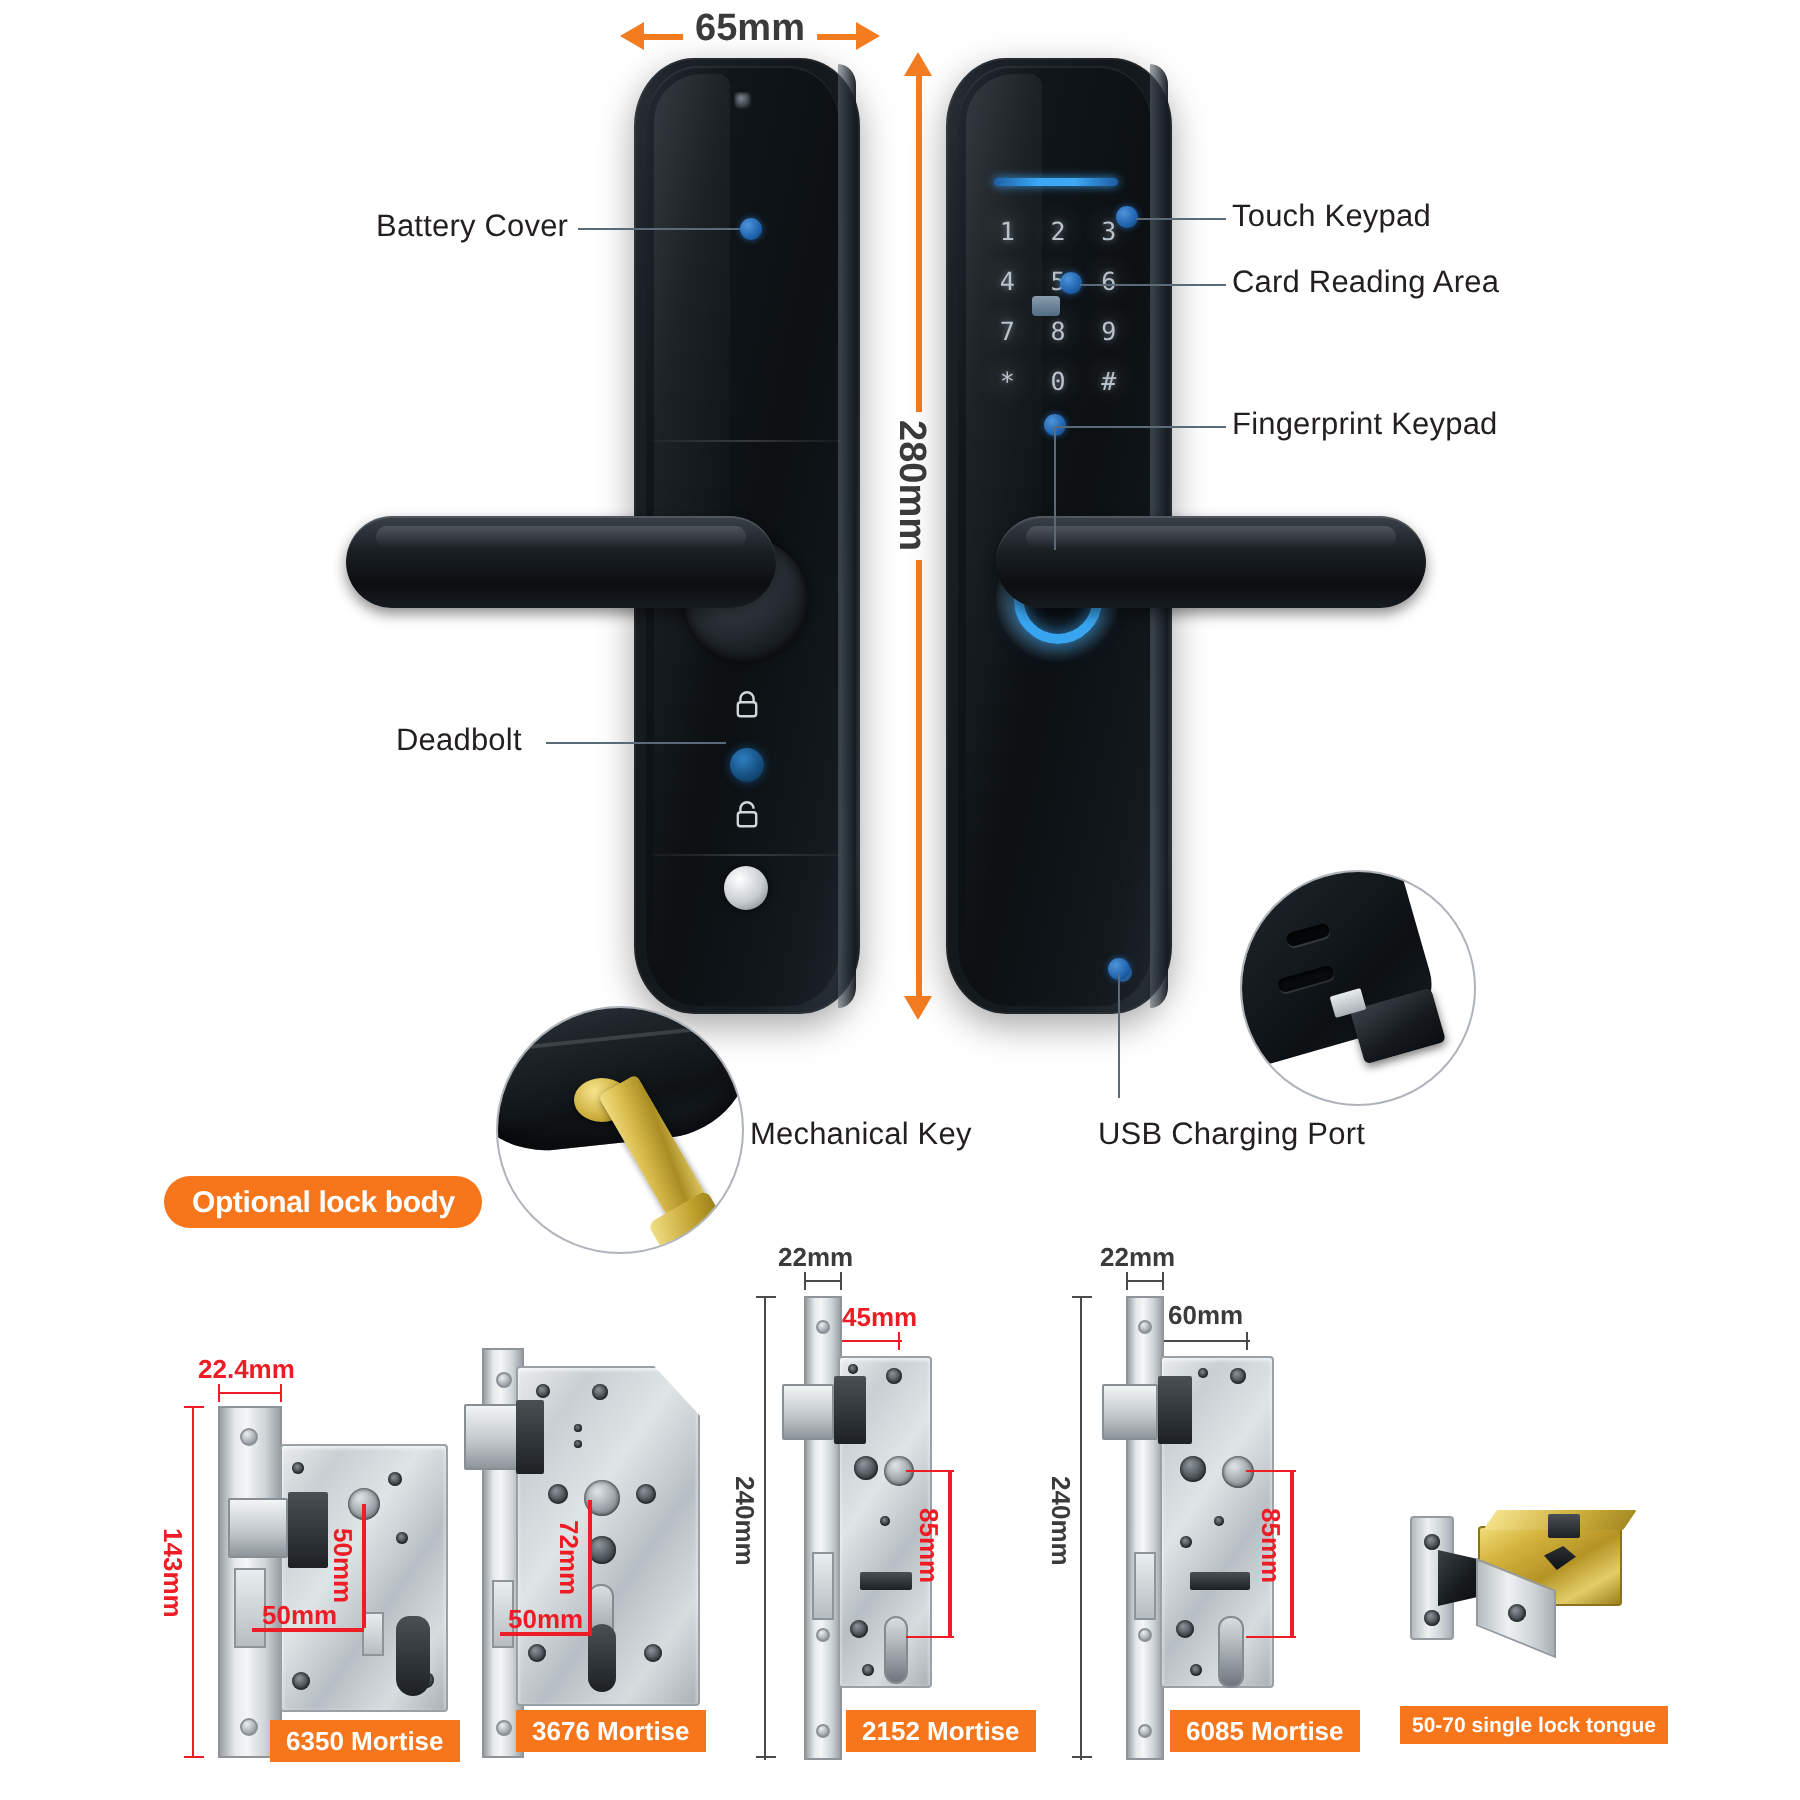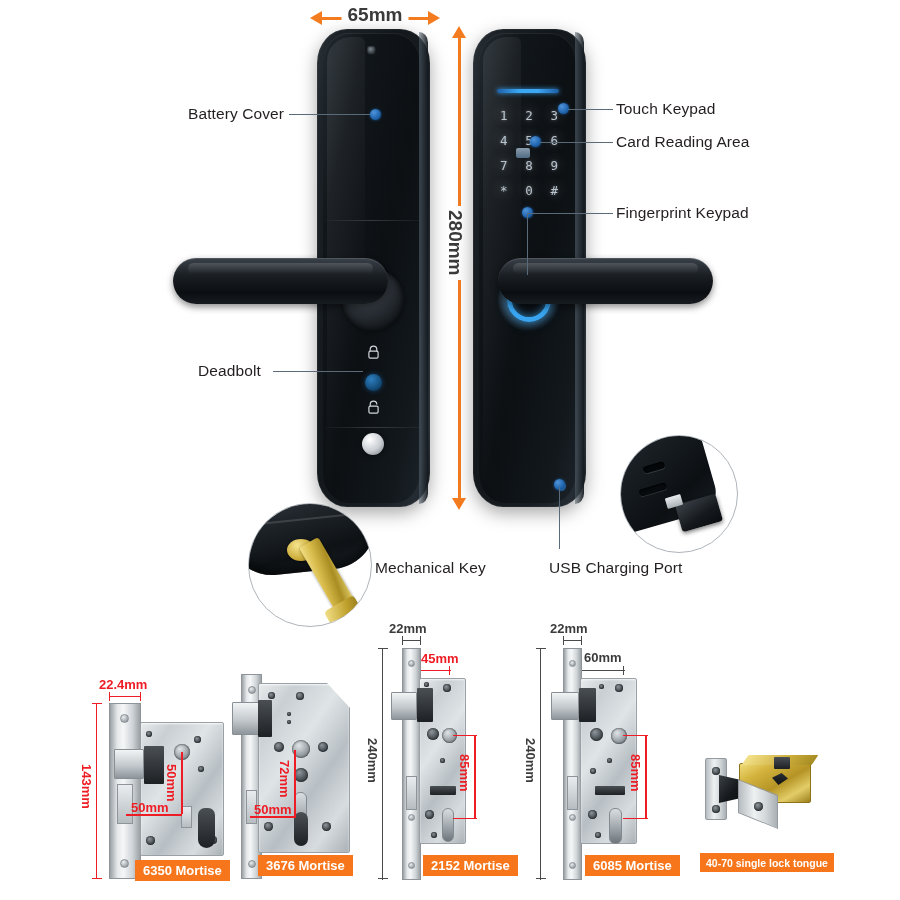--- a/index.html
+++ b/index.html
@@ -354,20 +354,21 @@
                 background:#070b0e;box-shadow:inset 0 1px 2px #000,0 1px 0 rgba(255,255,255,.12);transform:rotate(-16deg);"></div>
     <div class="abs" style="left:57px;top:63px;width:42px;height:28px;border-radius:3px;transform:rotate(-16deg);
                 background:linear-gradient(160deg,#3b4248,#15191d 60%,#0a0d10);box-shadow:0 2px 4px rgba(0,0,0,.5);"></div>
     <div class="abs" style="left:45px;top:60px;width:16px;height:11px;transform:rotate(-16deg);
                 background:linear-gradient(180deg,#e8ecee,#a9b0b5);border-radius:1px;"></div>
   </div>
   <div class="lead-dot" style="left:554px;top:479px;"></div>
   <div class="lead-line v" style="left:559px;top:487px;height:62px;"></div>
   <div class="callout-label abs" style="left:549px;top:559px;">USB Charging Port</div>
 
+  <div class="pill" style="left:82px;top:588px;">Optional lock body</div>
 
   <div class="abs" style="left:85px;top:676px;width:160px;height:205px;">
 
     <div class="red-line" style="left:24px;top:20px;width:32px;height:1.4px;"></div>
     <div class="red-line" style="left:24px;top:16px;width:1.4px;height:9px;"></div>
     <div class="red-line" style="left:55px;top:16px;width:1.4px;height:9px;"></div>
     <div class="red-text" style="left:14px;top:1px;">22.4mm</div>
 
     <div class="red-line" style="left:11px;top:27px;width:1.4px;height:176px;"></div>
     <div class="red-line" style="left:7px;top:27px;width:10px;height:1.4px;"></div>
@@ -544,16 +545,16 @@
     <div class="brass" style="left:43px;top:18px;width:72px;height:40px;border-radius:2px;"></div>
     <div class="abs" style="left:49px;top:10px;width:70px;height:10px;
                 background:linear-gradient(100deg,#f4e28c,#cdae3c 60%,#a48a22);
                 transform:skewX(-34deg);border-radius:1px;"></div>
     <div class="dark-chunk" style="left:78px;top:12px;width:16px;height:12px;"></div>
     <div class="abs" style="left:76px;top:28px;width:16px;height:12px;background:linear-gradient(180deg,#2a2f33,#0f1214);
                 clip-path:polygon(0 40%,60% 0,100% 45%,40% 100%);"></div>
     <div class="steel-plate" style="left:42px;top:42px;width:40px;height:34px;transform:skewY(22deg);"></div>
     <div class="hole" style="left:58px;top:57px;width:9px;height:9px;"></div>
 
-    <div class="tag small" style="left:4px;top:108px;">40-70 single lock tongue</div>
+    <div class="tag small" style="left:4px;top:108px;">50-70 single lock tongue</div>
   </div>
 
 </div>
 
 </body></html>

